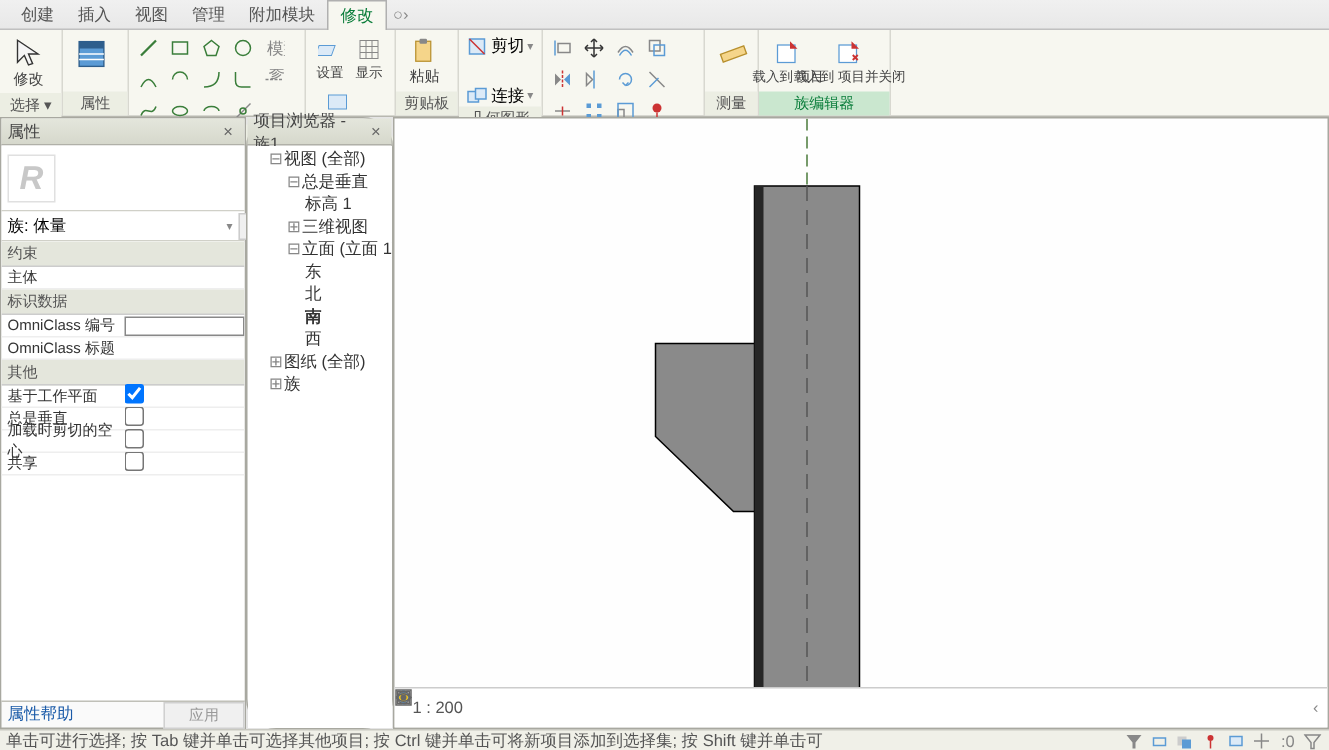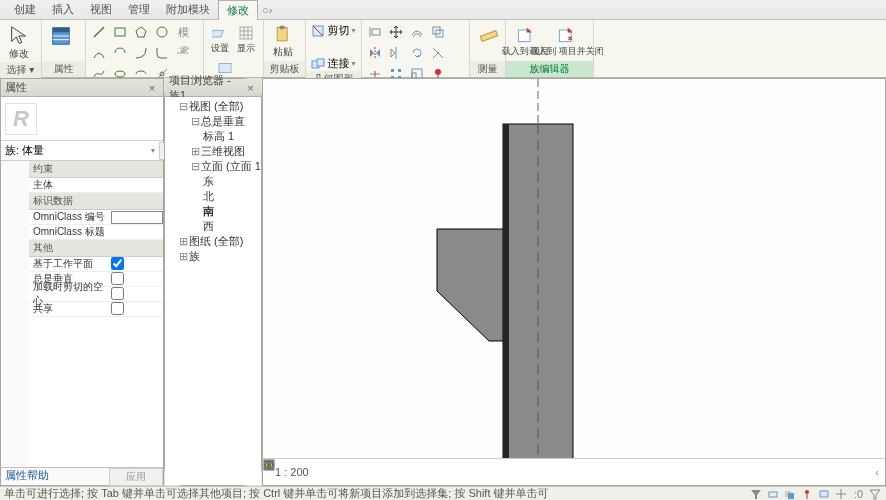--- a/index.html
+++ b/index.html
@@ -27,21 +27,21 @@
 .panel-header { height: 18px; background: linear-gradient(#e4e6dc, #d6d8cc); border-bottom: 1px solid #b0b0a8; display: flex; align-items: center; padding: 0 4px; font-size: 11px; color: #444; }
 .panel-header .close { margin-left: auto; cursor: pointer; width: 14px; text-align: center; color: #666; }
 
 .props { width: 164px; }
 .props .preview { height: 44px; background: #fff; display: flex; align-items: center; padding: 4px; gap: 6px; border-bottom: 1px solid #d0d0c8; }
 .props .preview .rlogo { width: 32px; height: 32px; background: #fff; border: 1px solid #e0e0e0; display: flex; align-items: center; justify-content: center; }
 .props .preview .rlogo span { font-size: 22px; font-weight: bold; color: #c8c8c8; font-style: italic; }
 .props .typesel { height: 20px; display: flex; align-items: center; padding: 0 4px; gap: 4px; background: #fff; border-bottom: 1px solid #d0d0c8; }
 .props .typesel input { flex: 1; border: none; font-size: 11px; background: transparent; outline: none; }
 .props .typesel .editbtn { font-size: 10px; color: #777; padding: 1px 4px; border: 1px solid #ccc; background: #f0f0f0; cursor: pointer; white-space: nowrap; }
-.props .grid { flex: 1; background: #fff; overflow: auto; margin-left: 28px; }
+.props .grid { flex: 1; background: #fff; overflow: auto; }
 .props .grid .section { background: #e4e6dc; padding: 1px 4px; font-size: 10px; color: #555; border-bottom: 1px solid #ccc; }
 .props .grid .row { display: flex; border-bottom: 1px solid #eee; height: 15px; align-items: center; }
 .props .grid .row .k { width: 78px; padding-left: 4px; font-size: 10px; color: #333; }
 .props .grid .row .v { flex: 1; padding-left: 4px; }
 .props .grid .row .v input[type=text] { width: 100%; border: 1px solid #888; height: 13px; font-size: 10px; }
 .props .grid .row .v input[type=checkbox] { margin: 0; }
 .props .footer { height: 18px; border-top: 1px solid #c0c0b8; display: flex; align-items: flex-start; }
 .props .footer .help { color: #1a5aa8; padding-left: 4px; font-size: 11px; cursor: pointer; }
 .props .footer .apply { margin-left: auto; padding: 1px 16px; font-size: 10px; color: #999; border: 1px solid #d0d0d0; background: #f0f0f0; }
 

